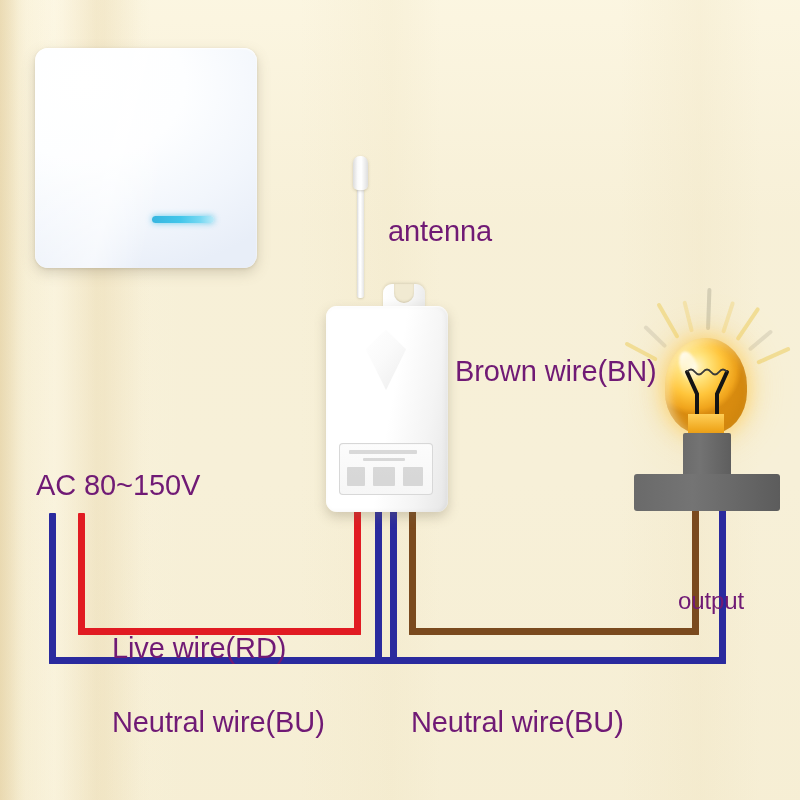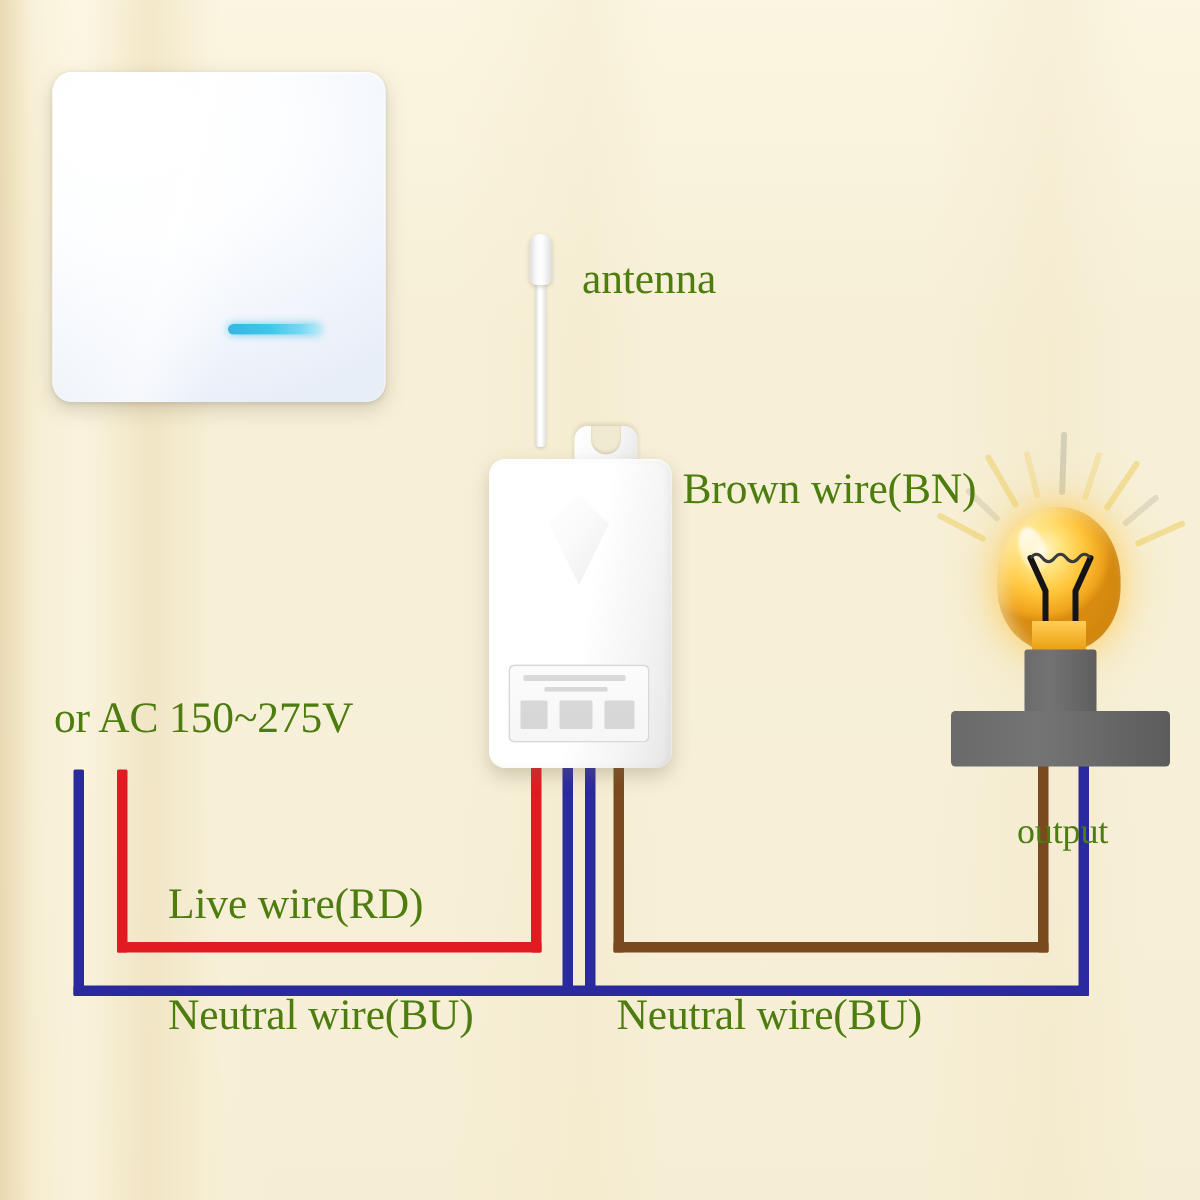--- a/index.html
+++ b/index.html
@@ -252,24 +252,25 @@
     position: absolute;
     border-style: solid;
     box-sizing: border-box;
   }
   .wire-v { border-radius: 1px; }
   .wire-h { border-radius: 1px; }
 
   
   .label {
     position: absolute;
-    color: #4d7c0f;
-    font-family: Liberation Serif, serif;
+    color: #701a75;
+    font-family: Liberation Sans, sans-serif;
     white-space: nowrap;
     letter-spacing: -0.1px;
+    margin-top: 45px;
   }
   .lbl-antenna { left: 388px; top: 170px; font-size: 29px; }
   .lbl-volt1   { left: 36px;  top: 424px; font-size: 29px; }
   .lbl-volt2   { left: 36px;  top: 463px; font-size: 29px; }
   .lbl-brown   { left: 455px; top: 310px; font-size: 29px; text-align: center; }
   .lbl-red     { left: 455px; top: 357px; font-size: 29px; }
   .lbl-blue    { left: 455px; top: 395px; font-size: 29px; }
   .lbl-live-rd { left: 112px; top: 587px; font-size: 29px; }
   .lbl-neu-l   { left: 112px; top: 661px; font-size: 29px; }
   .lbl-live-bn { left: 440px; top: 587px; font-size: 29px; }
@@ -334,19 +335,19 @@
   <svg class="bulb-filament" viewBox="0 0 52 48">
     <path d="M6 4 L16 26 L16 46" stroke="#141414" stroke-width="4" fill="none" stroke-linecap="round"></path>
     <path d="M46 4 L36 26 L36 46" stroke="#141414" stroke-width="4" fill="none" stroke-linecap="round"></path>
     <path d="M6 4 q4 -5 8 0 q4 5 8 0 q4 -5 8 0 q4 5 8 0 q4 -5 8 0" stroke="#3a3a3a" stroke-width="2" fill="none"></path>
   </svg>
   <div class="bulb-neck"></div>
   <div class="bulb-socket-top"></div>
   <div class="bulb-socket-base"></div>
 
   <div class="label lbl-antenna">antenna</div>
-  <div class="label lbl-volt2">or AC 150~275V</div>
+  <div class="label lbl-volt1">AC 80~150V</div>
   <div class="label lbl-brown">Brown wire(BN)</div>
   <div class="label lbl-live-rd">Live wire(RD)</div>
   <div class="label lbl-neu-l">Neutral wire(BU)</div>
   <div class="label lbl-neu-r">Neutral wire(BU)</div>
   <div class="label lbl-output">output</div>
 </div>
 
 </body></html>

